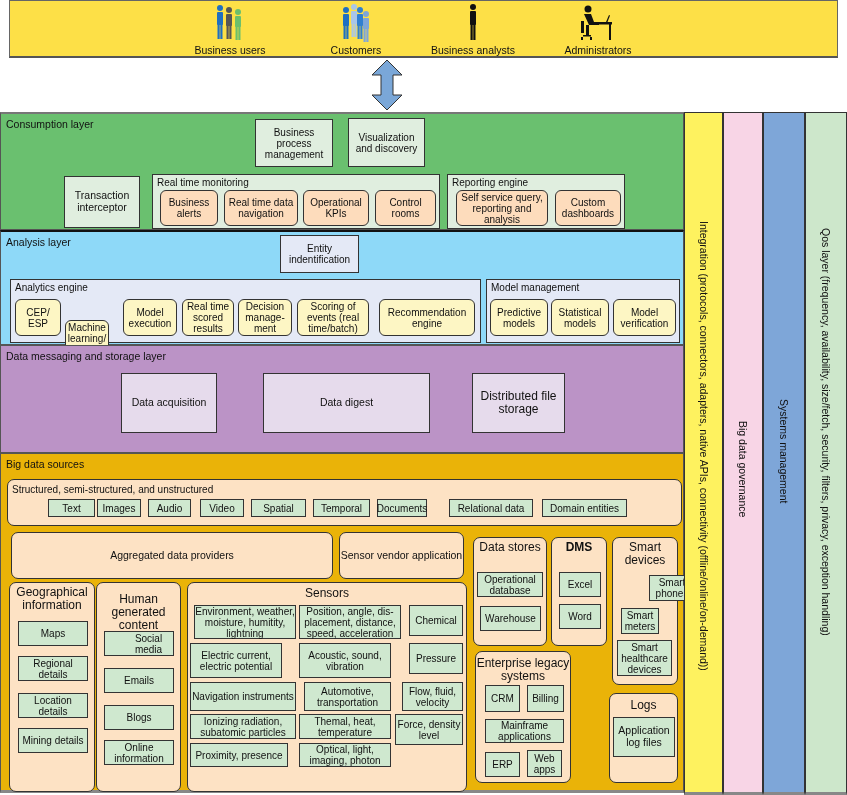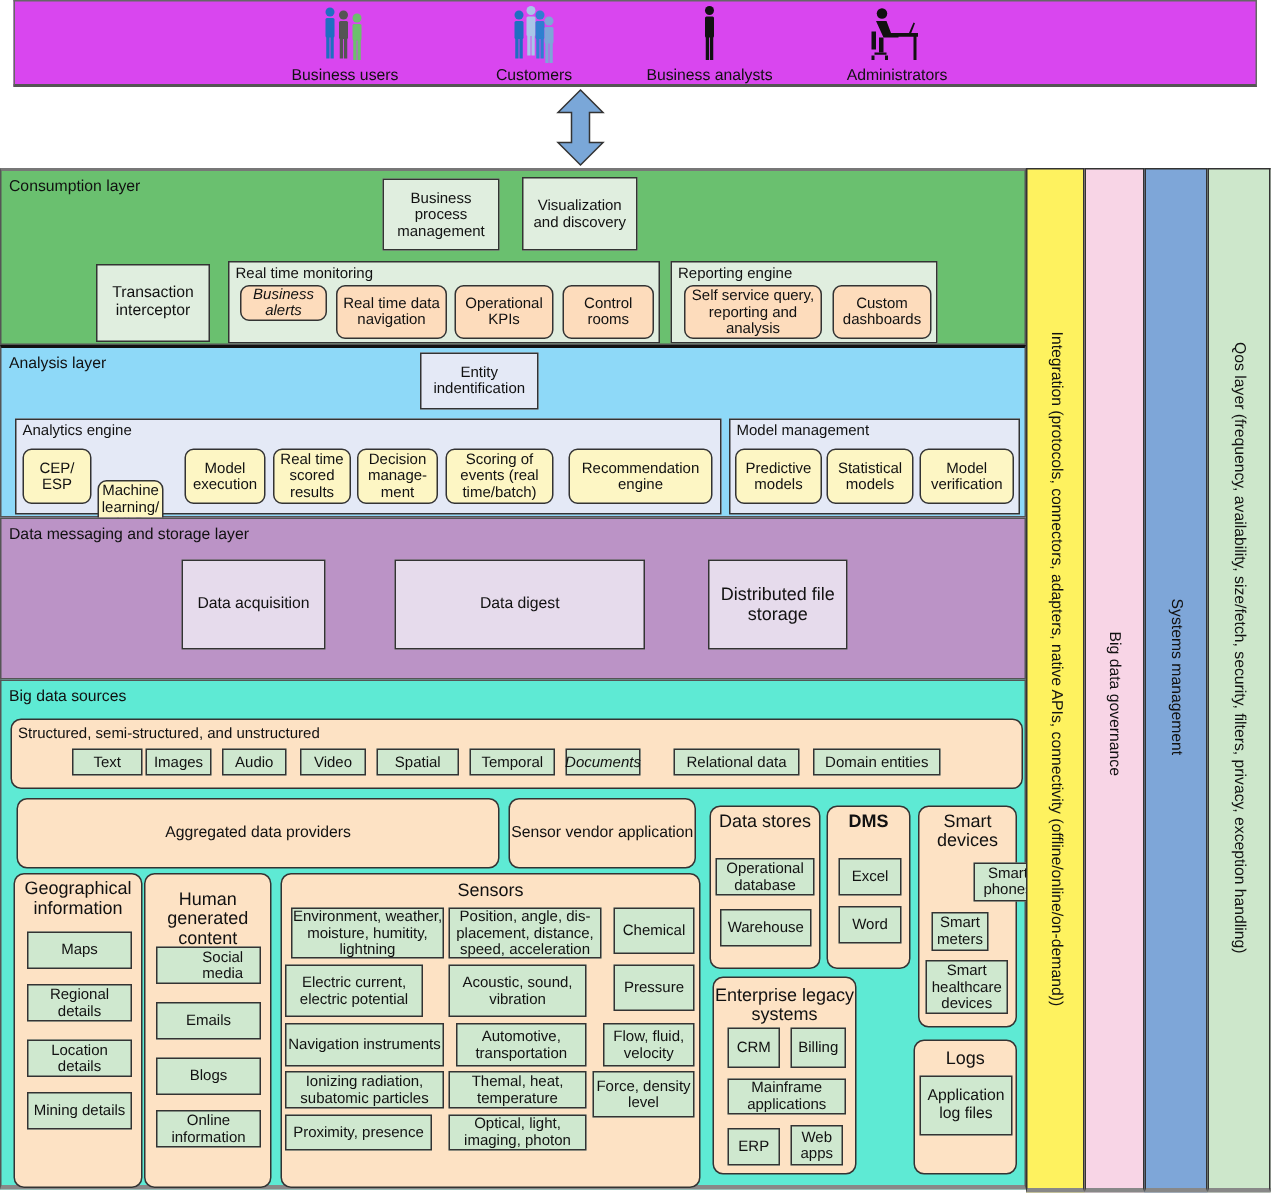--- a/index.html
+++ b/index.html
@@ -2,32 +2,32 @@
 <html><head>
 <meta charset="utf-8">
 <style>
   * { box-sizing: border-box; margin: 0; padding: 0; }
   body { width: 847px; height: 795px; background: #ffffff; position: relative; overflow: hidden;
          font-family: "Liberation Sans", sans-serif; font-size: 10px; color: #111; }
   .abs { position: absolute; }
   .ctr { display: flex; align-items: center; justify-content: center; text-align: center; line-height: 1.1; }
 
   
-  #users { left: 9px; top: 0; width: 829px; height: 58px; background: #d946ef; border: 1px solid #666; border-bottom: 2px solid #555; }
+  #users { left: 9px; top: 0; width: 829px; height: 58px; background: #fde047; border: 1px solid #666; border-bottom: 2px solid #555; }
   .user { position: absolute; top: 2px; width: 100px; text-align: center; }
   .user svg { display: block; margin: 0 auto; }
   .user .lbl { font-size: 10.5px; margin-top: 1px; }
 
   
   .layer { position: absolute; left: 0; border: 1px solid #555; }
   .layer-title { position: absolute; left: 5px; top: 4px; font-size: 10.5px; }
   #consumption { top: 112px; height: 118px; width: 684px; background: #6ac06f; border-top: 2px solid #777; }
   #analysis { top: 230px; height: 115px; width: 684px; background: #8ed9f8; border-top: 2px solid #111; }
   #messaging { top: 345px; height: 108px; width: 684px; background: #bb93c6; }
-  #sources { top: 453px; height: 340px; width: 684px; background: #5eead4; border-bottom: 3px solid #888; }
+  #sources { top: 453px; height: 340px; width: 684px; background: #eab308; border-bottom: 3px solid #888; }
 
   .box { position: absolute; border: 1px solid #333; }
   .pale { background: #e0eedf; }
   .tan { background: #fddcbc; border-radius: 6px; }
   .cream { background: #fdf6c4; border-radius: 6px; }
   .lav { background: #e4e9f6; }
   .lilac { background: #e6dbec; }
   .peach { background: #fde2c4; border-radius: 7px; }
   .green { background: #cfe8cf; }
   .grp-title { position: absolute; left: 4px; top: 2px; font-size: 10px; }
@@ -128,21 +128,21 @@
 </svg>
 
 <div id="consumption" class="layer">
   <div class="layer-title">Consumption layer</div>
   <div class="box pale ctr" style="left:254px; top:5px; width:78px; height:48px;">Business process management</div>
   <div class="box pale ctr" style="left:347px; top:4px; width:77px; height:49px;">Visualization and discovery</div>
   <div class="box pale ctr" style="left:63px; top:62px; width:76px; height:52px; font-size:10.5px;">Transaction interceptor</div>
 
   <div class="box pale" style="left:151px; top:60px; width:288px; height:55px;">
     <div class="grp-title">Real time monitoring</div>
-    <div class="box tan ctr" style="left:7px; top:15px; width:58px; height:24px;font-style:italic;">Business alerts</div>
+    <div class="box tan ctr" style="left:7px; top:15px; width:58px; height:36px;">Business alerts</div>
     <div class="box tan ctr" style="left:71px; top:15px; width:74px; height:36px;">Real time data navigation</div>
     <div class="box tan ctr" style="left:150px; top:15px; width:66px; height:36px;">Operational KPIs</div>
     <div class="box tan ctr" style="left:222px; top:15px; width:61px; height:36px;">Control rooms</div>
   </div>
 
   <div class="box pale" style="left:446px; top:60px; width:178px; height:55px;">
     <div class="grp-title">Reporting engine</div>
     <div class="box tan ctr" style="left:8px; top:15px; width:92px; height:36px;">Self service query, reporting and analysis</div>
     <div class="box tan ctr" style="left:107px; top:15px; width:66px; height:36px;">Custom dashboards</div>
   </div>
@@ -182,21 +182,21 @@
   <div class="layer-title">Big data sources</div>
 
   <div class="box peach" style="left:6px; top:25px; width:675px; height:47px;">
     <div class="grp-title" style="top:4px;">Structured, semi-structured, and unstructured</div>
     <div class="box green ctr" style="left:40px; top:19px; width:47px; height:18px;">Text</div>
     <div class="box green ctr" style="left:89px; top:19px; width:44px; height:18px;">Images</div>
     <div class="box green ctr" style="left:140px; top:19px; width:43px; height:18px;">Audio</div>
     <div class="box green ctr" style="left:192px; top:19px; width:44px; height:18px;">Video</div>
     <div class="box green ctr" style="left:243px; top:19px; width:55px; height:18px;">Spatial</div>
     <div class="box green ctr" style="left:305px; top:19px; width:57px; height:18px;">Temporal</div>
-    <div class="box green ctr" style="left:369px; top:19px; width:50px; height:18px;font-style:italic;">Documents</div>
+    <div class="box green ctr" style="left:369px; top:19px; width:50px; height:18px;">Documents</div>
     <div class="box green ctr" style="left:441px; top:19px; width:84px; height:18px;">Relational data</div>
     <div class="box green ctr" style="left:534px; top:19px; width:85px; height:18px;">Domain entities</div>
   </div>
 
   <div class="box peach ctr" style="left:10px; top:78px; width:322px; height:47px; font-size:10.5px;">Aggregated data providers</div>
   <div class="box peach ctr" style="left:338px; top:78px; width:125px; height:47px; font-size:10.5px;text-align:right;">Sensor vendor application</div>
 
   <div class="box peach" style="left:8px; top:128px; width:86px; height:210px;">
     <div class="grp-title-c">Geographical information</div>
     <div class="box green ctr" style="left:8px; top:38px; width:70px; height:25px;">Maps</div>

